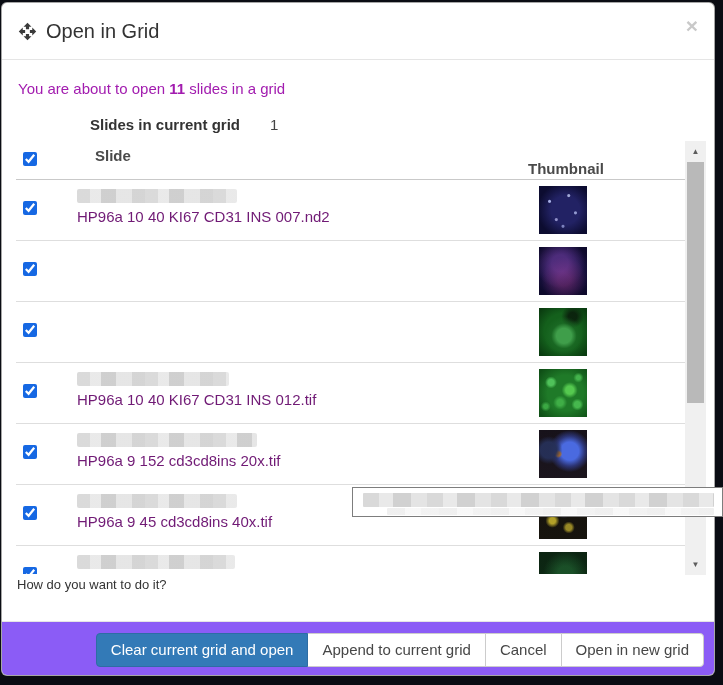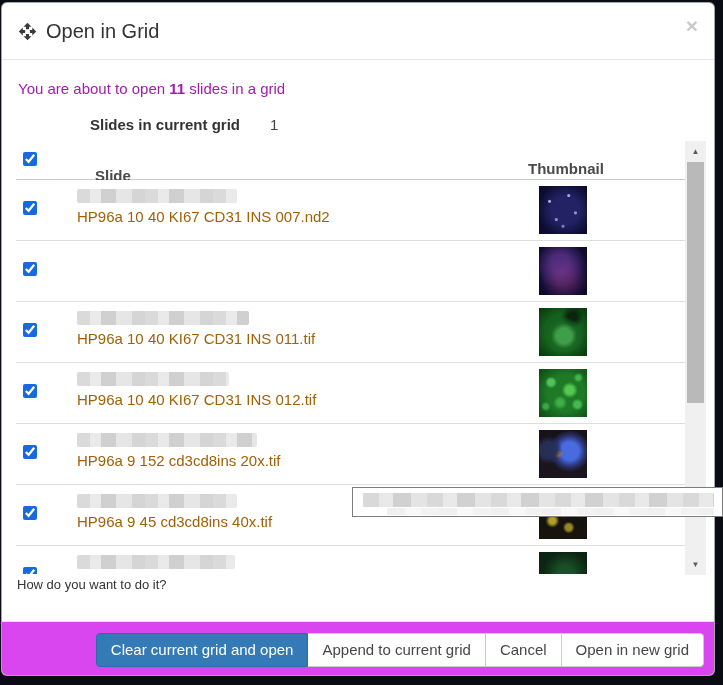--- a/index.html
+++ b/index.html
@@ -30,31 +30,31 @@
   }
   
   .intro { position: absolute; left: 16px; top: 77px; font-size: 15px; color: #a21caf; }
   .intro b { font-weight: 700; }
   .current-grid-label { position: absolute; left: 88px; top: 113px; font-size: 15px; font-weight: 700; color: #333; }
   .current-grid-value { position: absolute; left: 268px; top: 113px; font-size: 15px; color: #444; }
   
   .scroll-area { position: absolute; left: 14px; top: 138px; width: 671px; height: 433px; overflow: hidden; }
   .thead { position: relative; height: 39px; border-bottom: 1px solid #c9c9c9; }
   .thead .select-all { position: absolute; left: 7px; top: 11px; }
-  .th-slide { position: absolute; left: 79px; top: 26px; font-size: 15px; font-weight: 700; color: #4a4a4a; }
+  .th-slide { position: absolute; left: 79px; top: 6px; font-size: 15px; font-weight: 700; color: #4a4a4a; }
   .th-thumb { position: absolute; left: 512px; top: 19px; font-size: 15px; font-weight: 700; color: #4a4a4a; }
   .trow { position: relative; height: 61px; border-bottom: 1px solid #dedede; background: #fff; }
   .trow input { position: absolute; left: 7px; top: 21px; }
   input[type="checkbox"] { width: 14px; height: 14px; accent-color: var(--checkbox, #1668e3); }
   .slide-text { position: absolute; left: 61px; top: 9px; }
   .masked {
     height: 14px; border-radius: 2px; opacity: .9;
     background: repeating-linear-gradient(90deg,#d6d6d6 0 13px,#e7e7e7 13px 24px,#cacaca 24px 39px,#e3e3e3 39px 55px,#d0d0d0 55px 68px);
   }
-  .slide-name { margin-top: 5px; font-size: 15px; color: #a16207; white-space: nowrap; }
+  .slide-name { margin-top: 5px; font-size: 15px; color: #701a75; white-space: nowrap; }
   .thumb { position: absolute; left: 523px; top: 6px; width: 48px; height: 48px; background-color: #101020; }
   .thumb-navy-speckle {
     background-image:
       radial-gradient(circle at 22% 32%, rgba(190,200,255,.85) 0 1px, transparent 2px),
       radial-gradient(circle at 62% 20%, rgba(205,215,255,.75) 0 1px, transparent 2px),
       radial-gradient(circle at 76% 56%, rgba(195,205,255,.7) 0 1px, transparent 2px),
       radial-gradient(circle at 36% 70%, rgba(205,205,255,.65) 0 1px, transparent 2px),
       radial-gradient(circle at 50% 84%, rgba(185,195,255,.6) 0 1px, transparent 2px),
       radial-gradient(circle at 55% 50%, #222264 0 40%, #0c0c30 78%);
     background-color: #0c0c2e;
@@ -127,21 +127,21 @@
   }
   .tooltip .masked-strip2 {
     margin: 1px 8px 0 34px; height: 7px; border-radius: 1px; opacity: .55;
     background: repeating-linear-gradient(90deg,#e3e3e3 0 18px,#f2f2f2 18px 34px,#e8e8e8 34px 52px);
   }
   
   .question { position: absolute; left: 15px; top: 574px; font-size: 13px; color: #333; }
   .modal-footer {
     position: absolute; left: 0; right: 0; top: 618px; height: 56px;
     border-top: 1px solid #e5e5e5; display: flex; align-items: center; justify-content: flex-end;
-    padding-right: 10px; background: #d946ef;
+    padding-right: 10px; background: #8b5cf6;
   }
   .btn {
     height: 34px; padding: 0 14px; font-size: 15px; font-family: "Liberation Sans", sans-serif;
     background: #fff; border: 1px solid #ccc; color: #474747; cursor: pointer; margin-left: -1px;
     border-radius: 0; white-space: nowrap;
   }
   .btn:first-child { margin-left: 0; border-radius: 4px 0 0 4px; }
   .btn:last-child { border-radius: 0 4px 4px 0; }
   .btn-primary { background: var(--primary, #337ab7); border-color: #2e6da4; color: #fff; position: relative; z-index: 2; }
 </style>
@@ -185,24 +185,20 @@
     <div class="thumb thumb-navy-speckle"></div>
   </div>
 
   <div class="trow">
     <input type="checkbox" checked="" style="">
     <div class="thumb thumb-purple-haze"></div>
   </div>
 
   <div class="trow">
     <input type="checkbox" checked="" style="">
-    <div class="slide-text">
-      <div class="masked" style="width: 172px;"></div>
-      <div class="slide-name">HP96a 10 40 KI67 CD31 INS 011.tif</div>
-    </div>
     <div class="thumb thumb-green-blob"></div>
   </div>
 
   <div class="trow">
     <input type="checkbox" checked="" style="">
     <div class="slide-text">
       <div class="masked" style="width: 152px;"></div>
       <div class="slide-name">HP96a 10 40 KI67 CD31 INS 012.tif</div>
     </div>
     <div class="thumb thumb-green-bright"></div>

